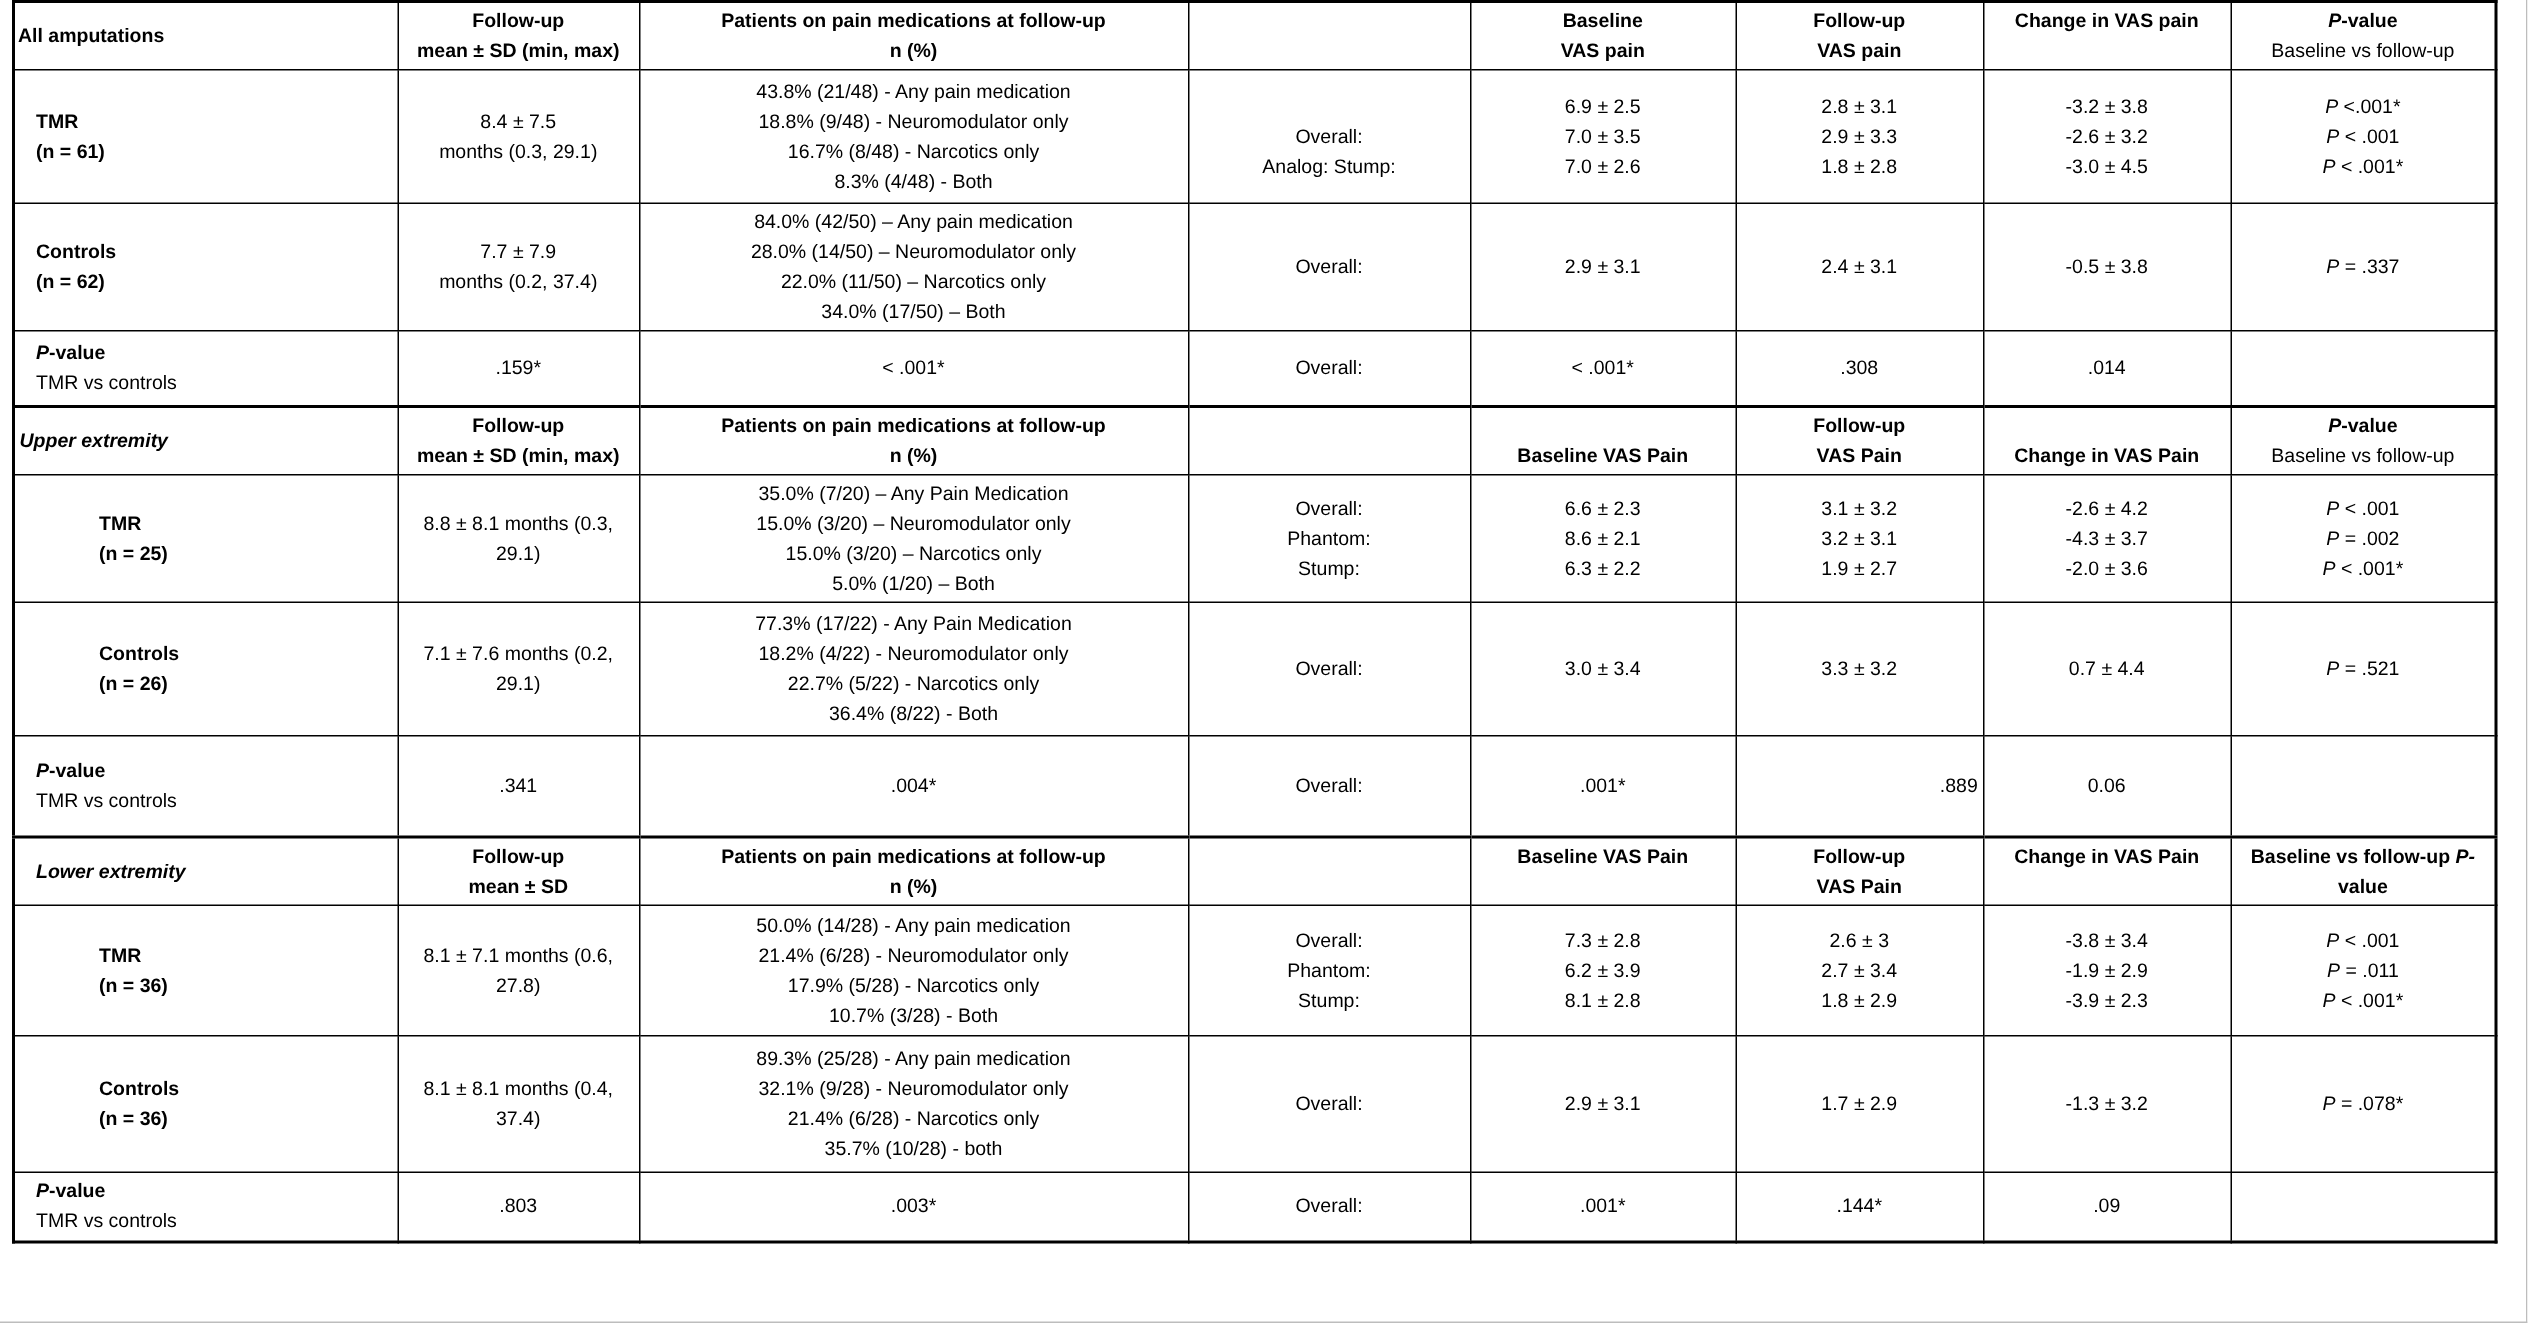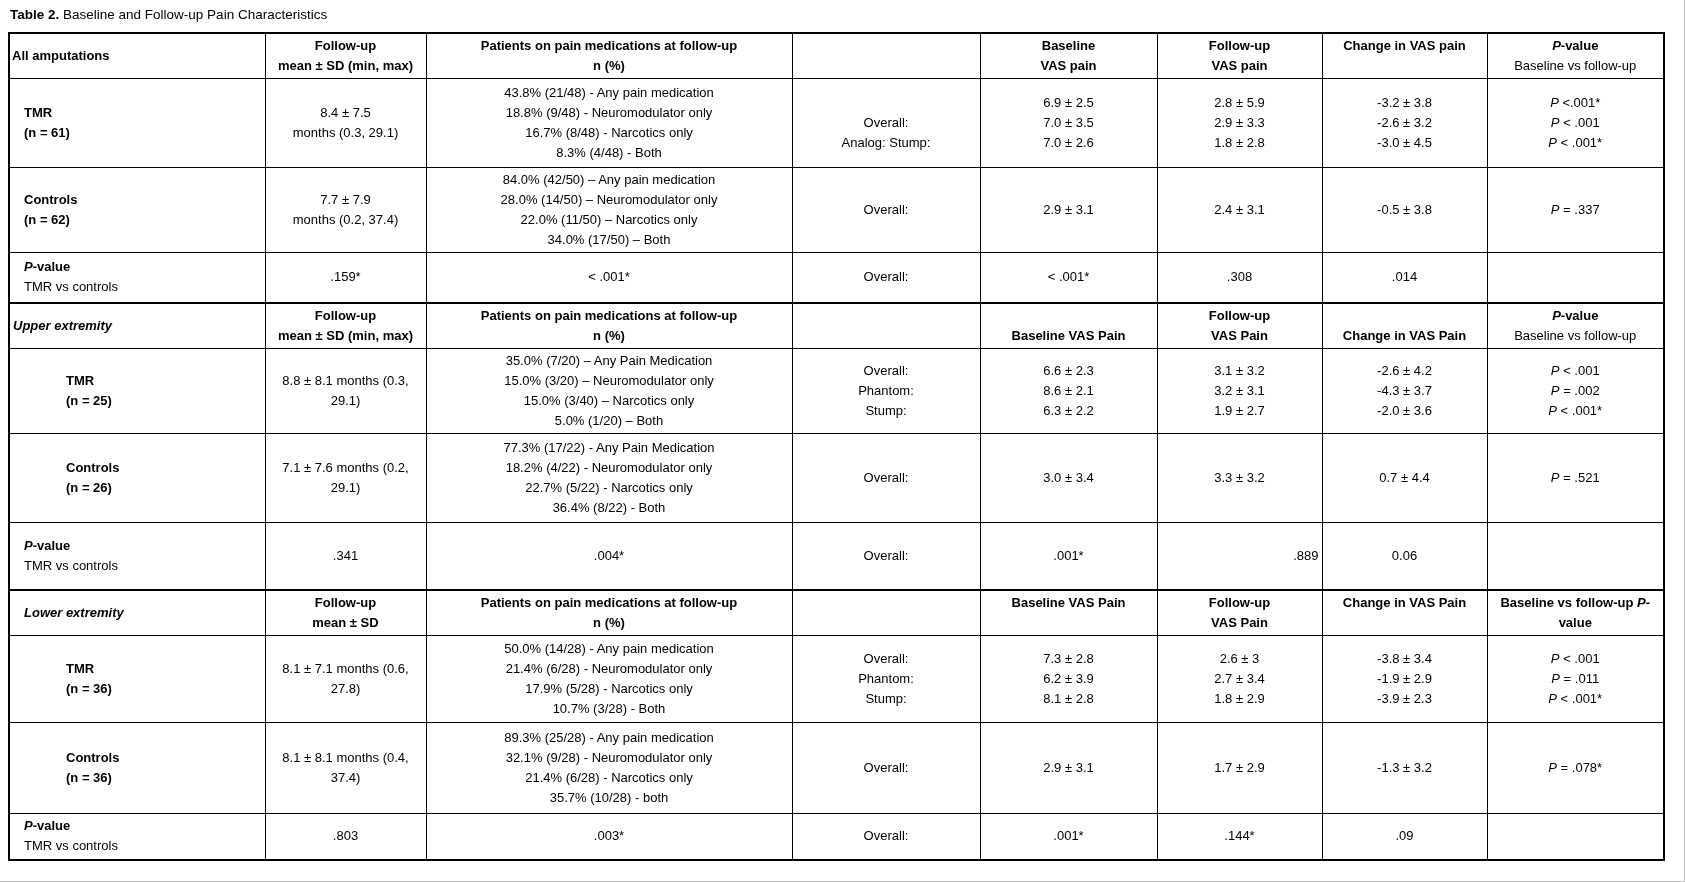--- a/index.html
+++ b/index.html
@@ -18,23 +18,20 @@
   .i{font-style:italic;}
   td.label-cell{text-align:left;}
   td.align-left{text-align:right;padding-left:6px;}
   .footnote{margin:6px 0 0 10px;font-size:13px;line-height:16px;}
 </style>
 </head>
 <body>
 
 <div class="page">
 
-  <div class="caption">
-    <span class="cap-bold">Table 2.</span><span> Baseline and Follow-up Pain Characteristics</span>
-  </div>
 
   <table class="pain">
     <colgroup>
       <col style="width:256px">
         <col style="width:161px">
         <col style="width:366px">
         <col style="width:188px">
       <col style="width:177px">
         <col style="width:165px">
         <col style="width:165px">
@@ -90,21 +87,21 @@
             <div class="line"><span></span></div>
             <div class="line"><span>Overall:</span></div>
             <div class="line"><span>Analog: Stump:</span></div>
           </td>
           <td>
             <div class="line"><span>6.9 ± 2.5</span></div>
             <div class="line"><span>7.0 ± 3.5</span></div>
             <div class="line"><span>7.0 ± 2.6</span></div>
           </td>
           <td>
-            <div class="line"><span>2.8 ± 5.9</span></div>
+            <div class="line"><span>2.8 ± 3.1</span></div>
             <div class="line"><span>2.9 ± 3.3</span></div>
             <div class="line"><span>1.8 ± 2.8</span></div>
           </td>
           <td>
             <div class="line"><span>-3.2 ± 3.8</span></div>
             <div class="line"><span>-2.6 ± 3.2</span></div>
             <div class="line"><span>-3.0 ± 4.5</span></div>
           </td>
           <td>
             <div class="line"><span class="i">P</span><span> &lt;.001*</span></div>
@@ -203,21 +200,21 @@
             <div class="line b"><span>TMR</span></div>
             <div class="line b"><span>(n = 25)</span></div>
           </td>
           <td>
             <div class="line"><span>8.8 ± 8.1 months (0.3,</span></div>
             <div class="line"><span>29.1)</span></div>
           </td>
           <td>
             <div class="line"><span>35.0% (7/20) – Any Pain Medication</span></div>
             <div class="line"><span>15.0% (3/20) – Neuromodulator only</span></div>
-            <div class="line"><span>15.0% (3/40) – Narcotics only</span></div>
+            <div class="line"><span>15.0% (3/20) – Narcotics only</span></div>
             <div class="line"><span>5.0% (1/20) – Both</span></div>
           </td>
           <td>
             <div class="line"><span>Overall:</span></div>
             <div class="line"><span>Phantom:</span></div>
             <div class="line"><span>Stump:</span></div>
           </td>
           <td>
             <div class="line"><span>6.6 ± 2.3</span></div>
             <div class="line"><span>8.6 ± 2.1</span></div>

